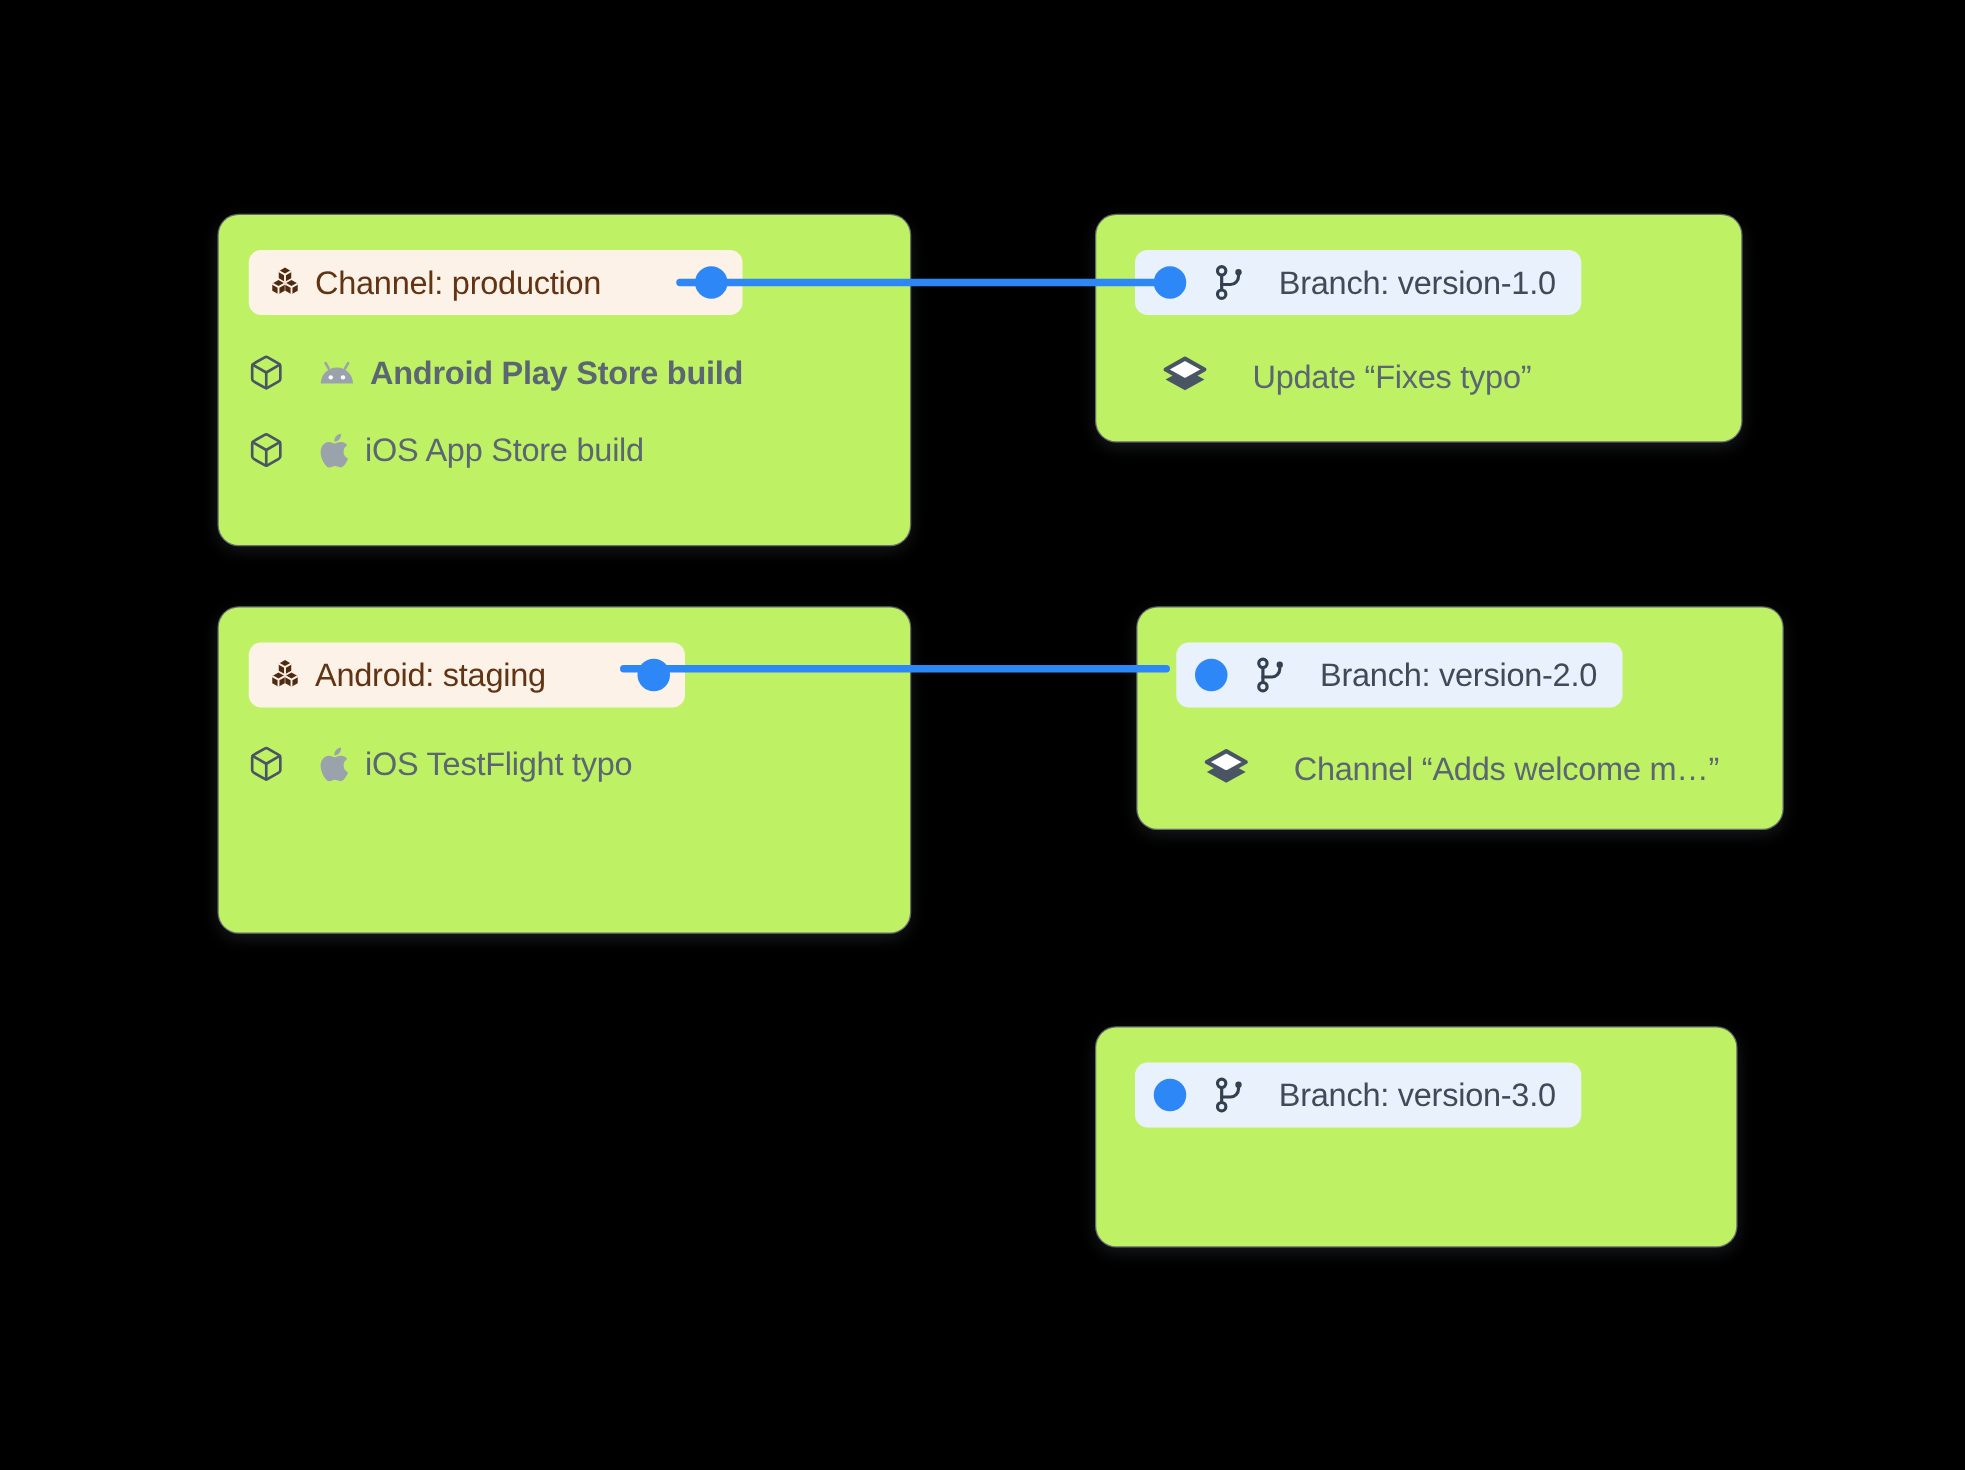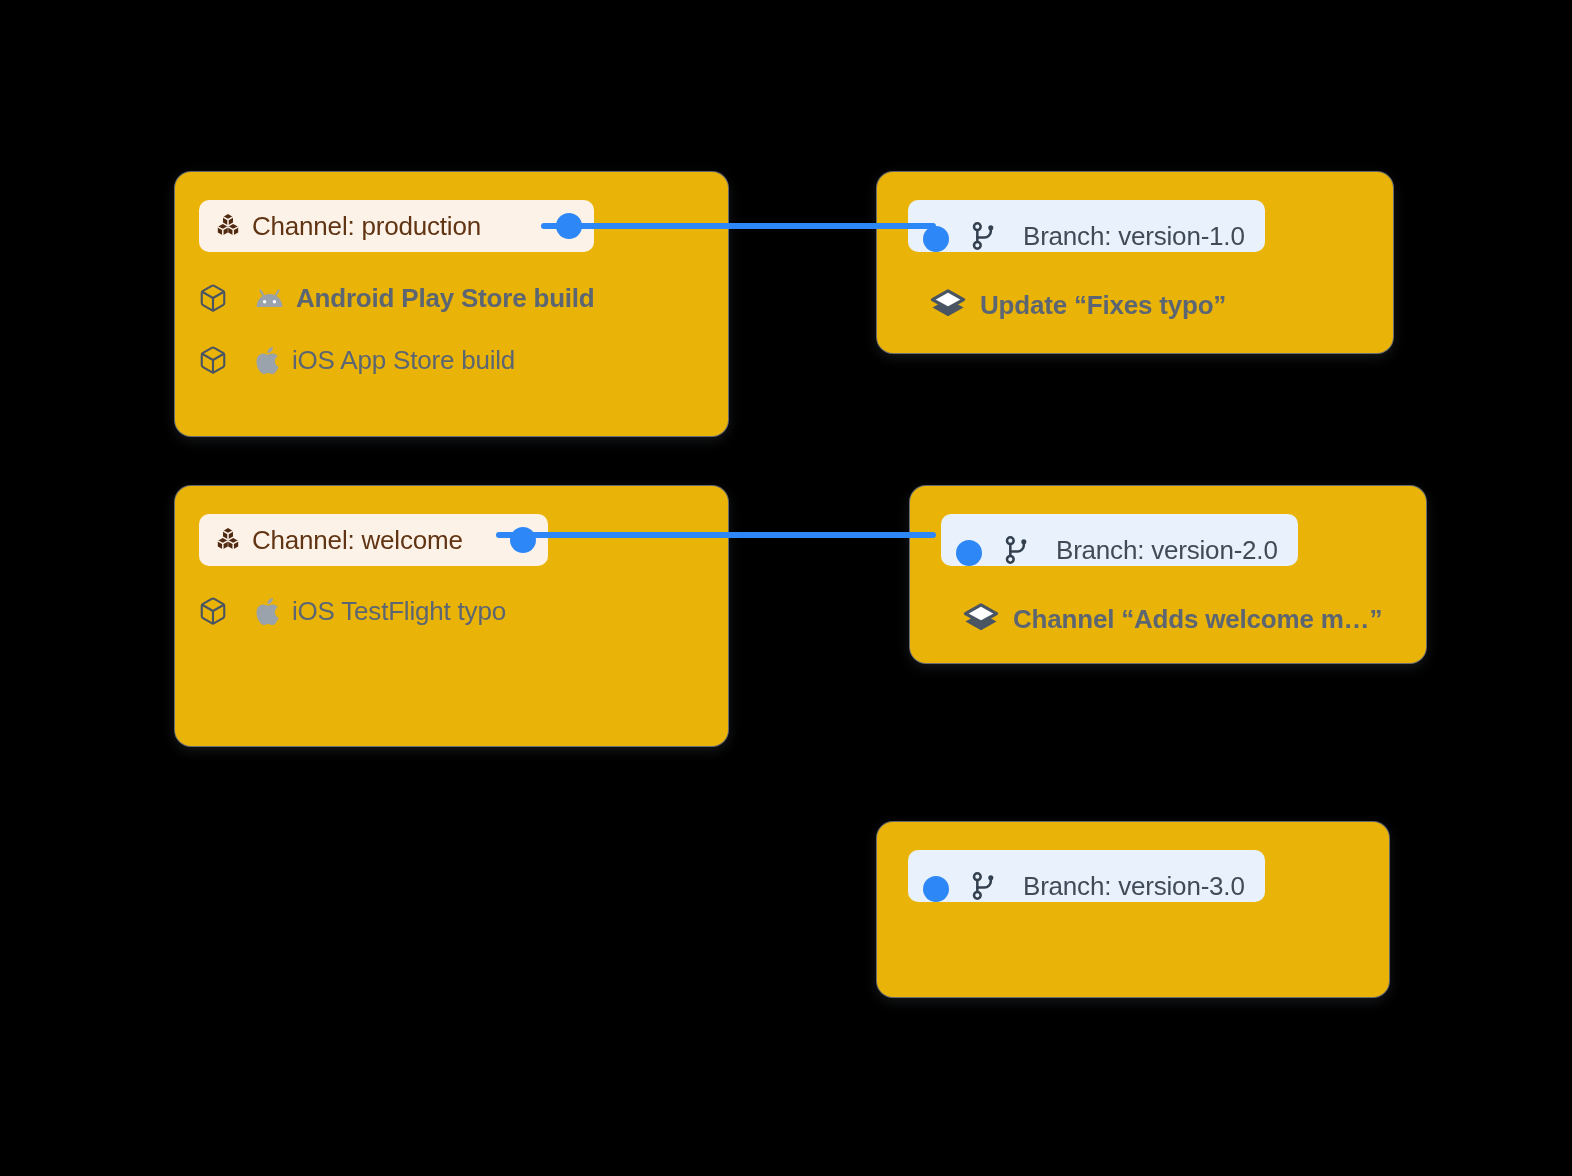--- a/index.html
+++ b/index.html
@@ -2,21 +2,21 @@
 <html style="--accent-blue: #2e87f6; --peach: #fdf2e8; --brown: #613413; --brown-icon: #4f2a10; --lightblue: #e9f1fc; --slate-dark: #414b58; --gray-text: #5c6672; --icon-slate: #4a5563; --icon-light-gray: #9aa2ab;"><head>
 <meta charset="utf-8">
 <style>
   html,body { margin:0; padding:0; background:#000; }
   .stage {
     position:relative; width:1572px; height:1176px; background:#000;
     font-family:"Liberation Sans", sans-serif; overflow:hidden;
     letter-spacing:-0.2px;
   }
   .card {
-    position:absolute; background:#eab308; border-radius:16px;
+    position:absolute; background:#bef264; border-radius:16px;
     box-shadow:0 0 0 1px rgba(216,222,230,0.45), 0 4px 14px rgba(140,150,165,0.18);
   }
   .card-production { left:175px; top:172px; width:553px; height:264px; }
   .card-staging    { left:175px; top:486px; width:553px; height:260px; }
   .card-branch1    { left:877px; top:172px; width:516px; height:181px; }
   .card-branch2    { left:910px; top:486px; width:516px; height:177px; }
   .card-branch3    { left:877px; top:822px; width:512px; height:175px; }
 
   .pill {
     display:flex; align-items:center; height:52px; border-radius:10px;
@@ -25,43 +25,43 @@
   .channel-pill {
     margin:28px 0 0 24px; background:var(--peach, #fdf2e8);
     color:var(--brown, #613413); justify-content:space-between;
     padding:0 12px 0 16px;
   }
   .channel-pill .pill-left { display:flex; align-items:center; gap:11px; }
   .pill-production { width:367px; }
   .pill-staging    { width:321px; }
 
   .branch-pill {
-    margin:28px 0 0 31px; display:inline-flex; align-items:flex-end; gap:21px;
+    margin:28px 0 0 31px; display:inline-flex; align-items:center; gap:21px;
     background:var(--lightblue, #e9f1fc); color:var(--slate-dark, #414b58);
     padding:0 20px 0 15px;
   }
 
   .dot {
     width:26px; height:26px; border-radius:50%;
     background:var(--accent-blue, #2e87f6); flex:0 0 auto;
   }
 
   .build-row {
     display:flex; align-items:center; height:34px;
     margin-top:28px; padding-left:23px;
     color:var(--gray-text, #5c6672); font-size:26px;
   }
   .build-row.first { margin-top:29px;font-weight:bold; }
   .build-row .cube { margin-right:26px; }
   .build-row .platform { margin-right:11px; }
 
   .update-row {
     display:flex; align-items:center; height:38px;
-    margin-top:30px; padding-left:51px; gap:12px;
-    color:var(--gray-text, #5c6672); font-size:26px;font-weight:bold;
+    margin-top:30px; padding-left:51px; gap:34px;
+    color:var(--gray-text, #5c6672); font-size:26px;
   }
 
   .connector {
     position:absolute; height:6px; border-radius:3px;
     background:var(--accent-blue, #2e87f6); z-index:10;
   }
   .connector-1 { left:541px; top:223px; width:395px; }
   .connector-2 { left:496px; top:532px; width:440px; }
 
   svg { display:block; flex:0 0 auto; }
@@ -140,21 +140,21 @@
               <path d="M7.2 10.2 L11.8 12.8 L11.8 18 L7.2 20.6 L2.6 18 L2.6 12.8 Z"></path>
               <path d="M16.8 10.2 L21.4 12.8 L21.4 18 L16.8 20.6 L12.2 18 L12.2 12.8 Z"></path>
             </g>
             <g fill="none" stroke="#fdf2e8" stroke-width="1.4" stroke-linejoin="round">
               <path d="M7.4 3.6 L12 6.2 L16.6 3.6 M12 6.2 V11.4"></path>
               <path d="M2.6 12.8 L7.2 15.4 L11.8 12.8 M7.2 15.4 V20.6"></path>
               <path d="M12.2 12.8 L16.8 15.4 L21.4 12.8 M16.8 15.4 V20.6"></path>
             </g>
           </svg>
         </span>
-        <span>Channel: welcome</span>
+        <span>Android: staging</span>
       </span>
       <span class="dot"></span>
     </div>
 
 
     <div class="build-row">
       <span class="cube">
         <svg width="30" height="30" viewBox="0 0 24 24" fill="none" stroke="#4a5563" stroke-width="1.7" stroke-linecap="round" stroke-linejoin="round">
           <path d="M21 8a2 2 0 0 0-1-1.73l-7-4a2 2 0 0 0-2 0l-7 4A2 2 0 0 0 3 8v8a2 2 0 0 0 1 1.73l7 4a2 2 0 0 0 2 0l7-4A2 2 0 0 0 21 16Z"></path>
           <path d="m3.3 7 8.7 5 8.7-5"></path>

